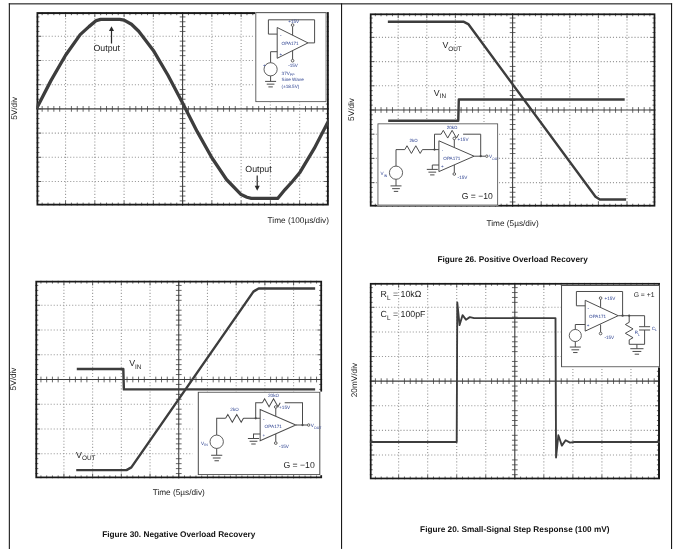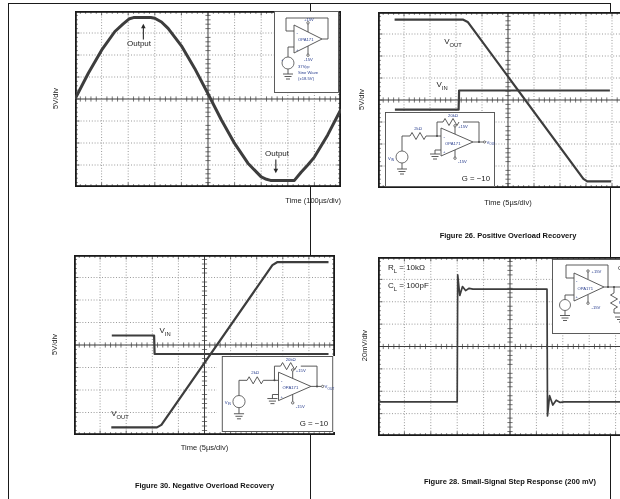--- a/index.html
+++ b/index.html
@@ -1,21 +1,21 @@
 <!DOCTYPE html>
 <html><head>
 <meta charset="utf-8">
 <style>
   html,body{margin:0;padding:0;background:#fff;}
   #page{position:relative;width:620px;height:499px;background:#fff;overflow:hidden;
         font-family:"Liberation Sans",sans-serif;color:#111;}
   #frame{position:absolute;left:8px;top:3px;width:601px;height:496px;
          border-left:1px solid #1a1a1a;border-top:1px solid #1a1a1a;border-right:1px solid #1a1a1a;}
   #divider{position:absolute;left:310px;top:3px;width:1px;height:496px;background:#1a1a1a;}
-  .quad{position:absolute;margin-left:42px;}
+  .quad{position:absolute;}
   #q0{left:8px;top:3px;width:302px;height:247px;}
   #q1{left:310px;top:3px;width:300px;height:247px;}
   #q2{left:8px;top:250px;width:302px;height:249px;}
   #q3{left:310px;top:250px;width:300px;height:249px;}
   .plot-svg{position:absolute;background:#fff;}
   #q0 .plot-svg{left:25px;top:8px;}
   #q1 .plot-svg{left:26px;top:9px;}
   #q2 .plot-svg{left:24px;top:5px;}
   #q3 .plot-svg{left:26px;top:7px;}
   .gl{stroke:#9a9a9a;stroke-width:1;stroke-dasharray:1 1.8;}
@@ -1256,21 +1256,21 @@
           <rect x="0.9" y="0.9" width="262.2" height="177.2" class="brd"></rect>
         </g>
       <g class="traces">
           <polyline points="0.0,144.8 79.2,144.8 79.7,17.9 81.8,38.5 84.5,29.5 87.6,33.6 91.1,31.3 95.0,32.2 169.0,32.2 169.5,158.9 171.6,138.7 174.8,148.1 178.2,143.2 182.2,145.4 186.1,144.8 264.0,144.8" class="trace" stroke-width="1.7"></polyline>
         </g>
       <g class="annots"></g>
       <text class="tl" x="10" y="13"><tspan>R</tspan><tspan class="sub" dy="2.5">L</tspan><tspan dy="-2.5"> = 10kΩ</tspan></text>
       <text class="tl" x="10" y="31"><tspan>C</tspan><tspan class="sub" dy="2.5">L</tspan><tspan dy="-2.5"> = 100pF</tspan></text>
     </svg>
     <span class="ylabel">20mV/div</span>
-    <div class="caption">Figure 28. Small-Signal Step Response (200 mV)</div>
+    <div class="caption">Figure 20. Small-Signal Step Response (100 mV)</div>
     <svg class="inset" viewBox="0 0 90 75">
       <rect class="ibox" x="0.5" y="0.5" width="89" height="74"></rect>
       <text class="gain2" x="85" y="11" text-anchor="end">G = +1</text>
       <path class="wire" d="M22 19 h-8 V6 h42 v22"></path>
       <polygon class="wire" points="22,14 22,42 52,28"></polygon>
       <text class="itxt" x="24" y="22.5">-</text>
       <text class="itxt" x="23.5" y="38.5">+</text>
       <text class="itxt" x="25.5" y="30.5">OPA171</text>
       <path class="wire" d="M36 20 v-7"></path>
       <circle class="node" cx="36" cy="12" r="1.2"></circle>

